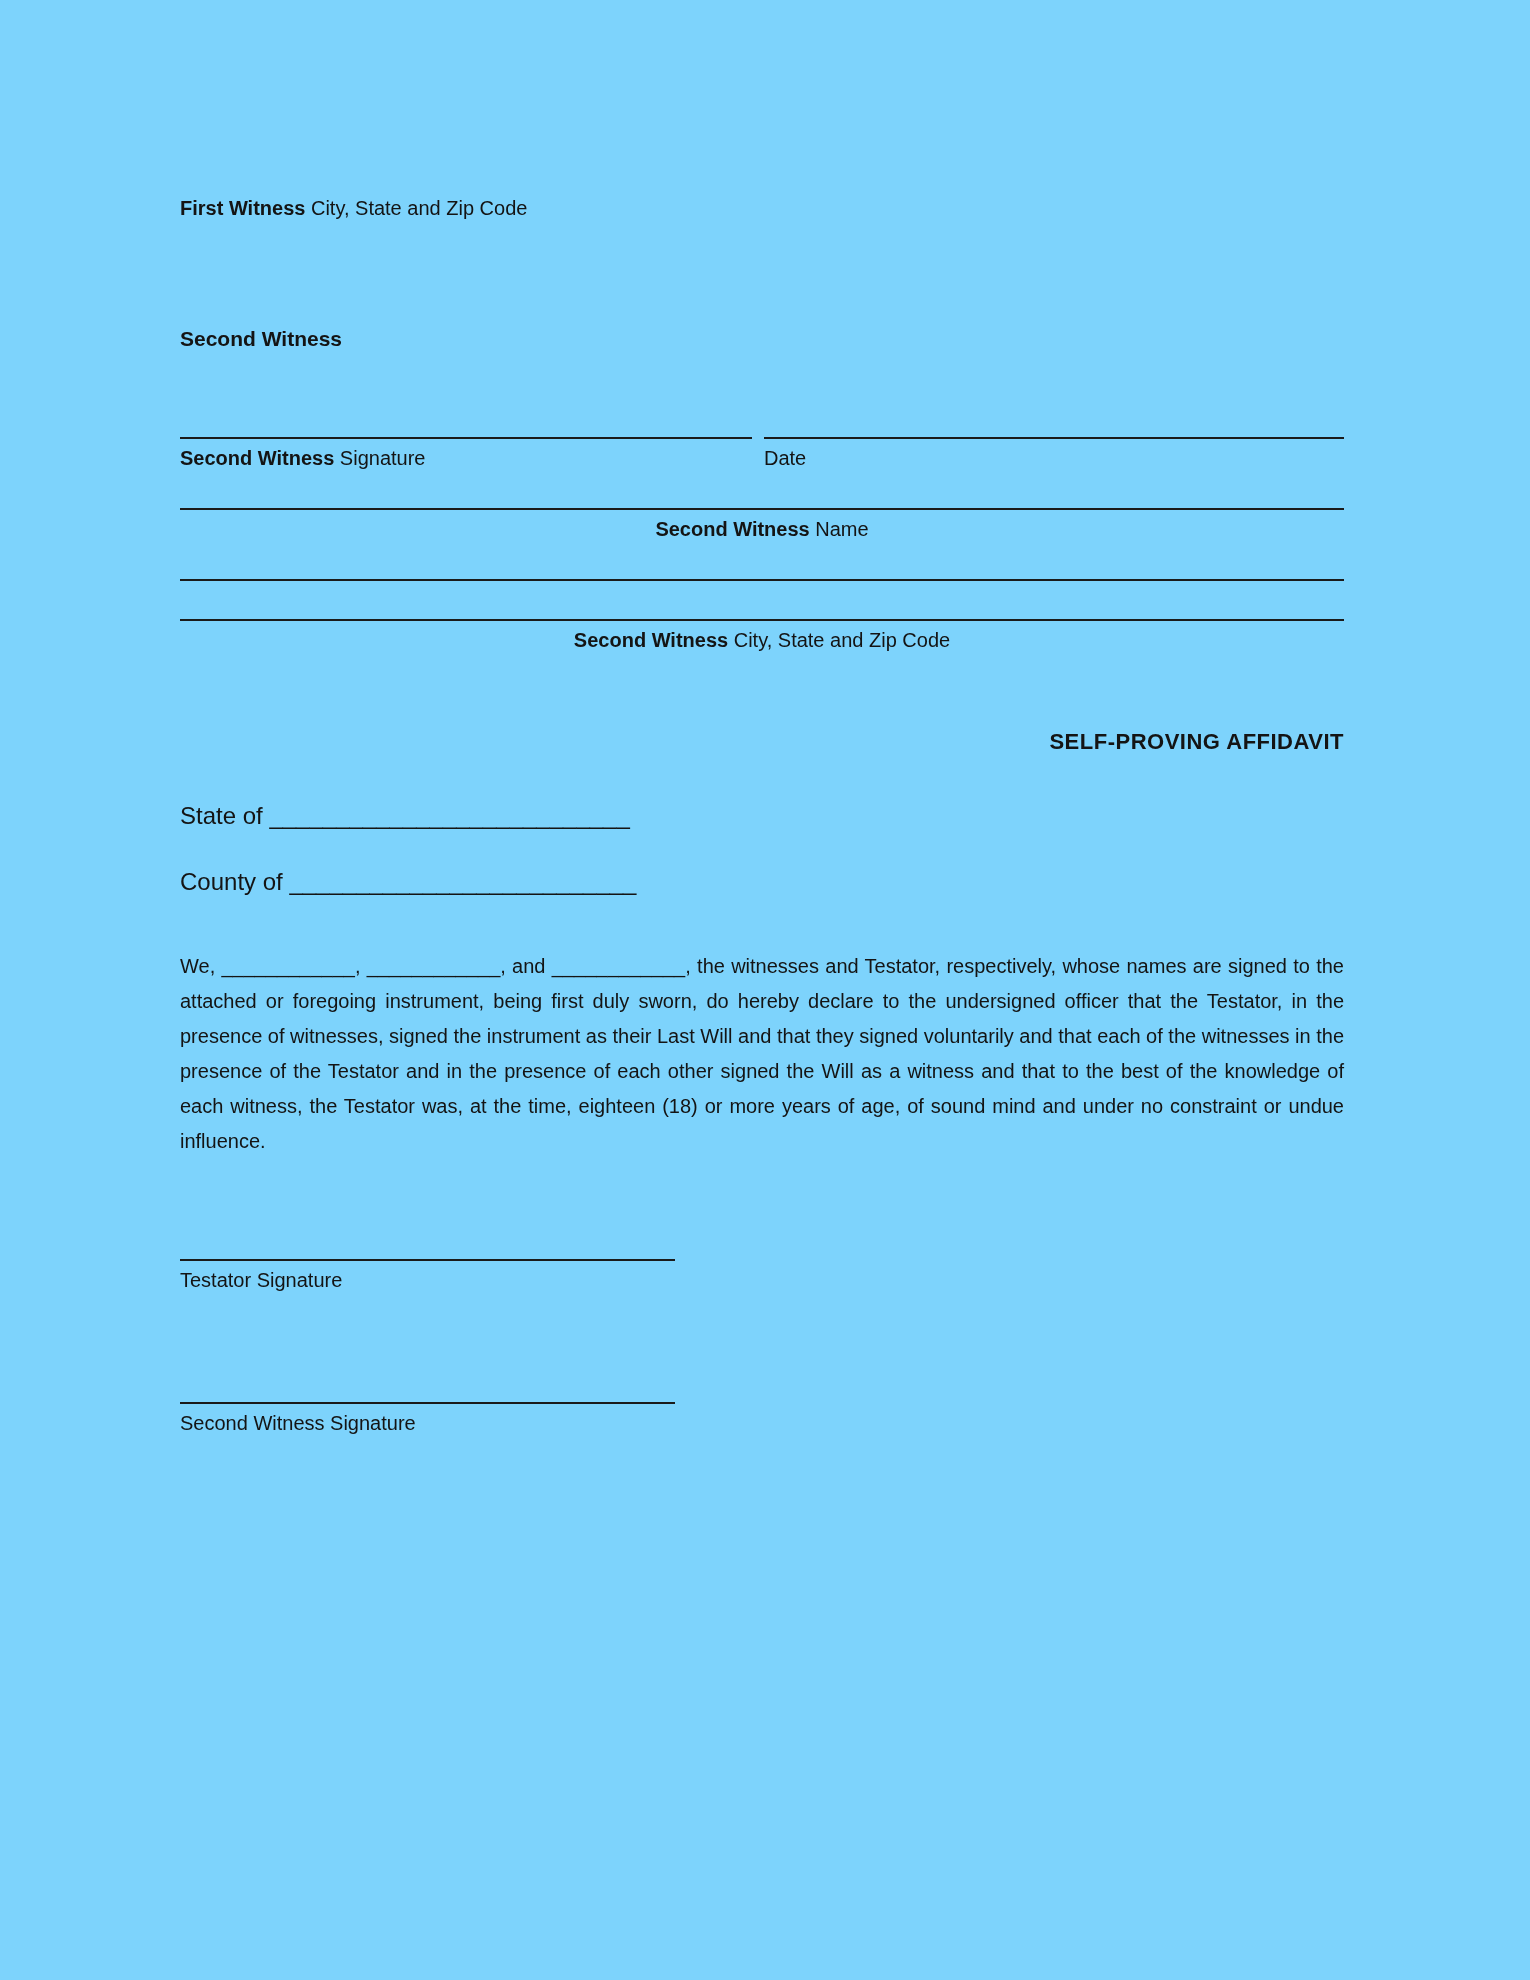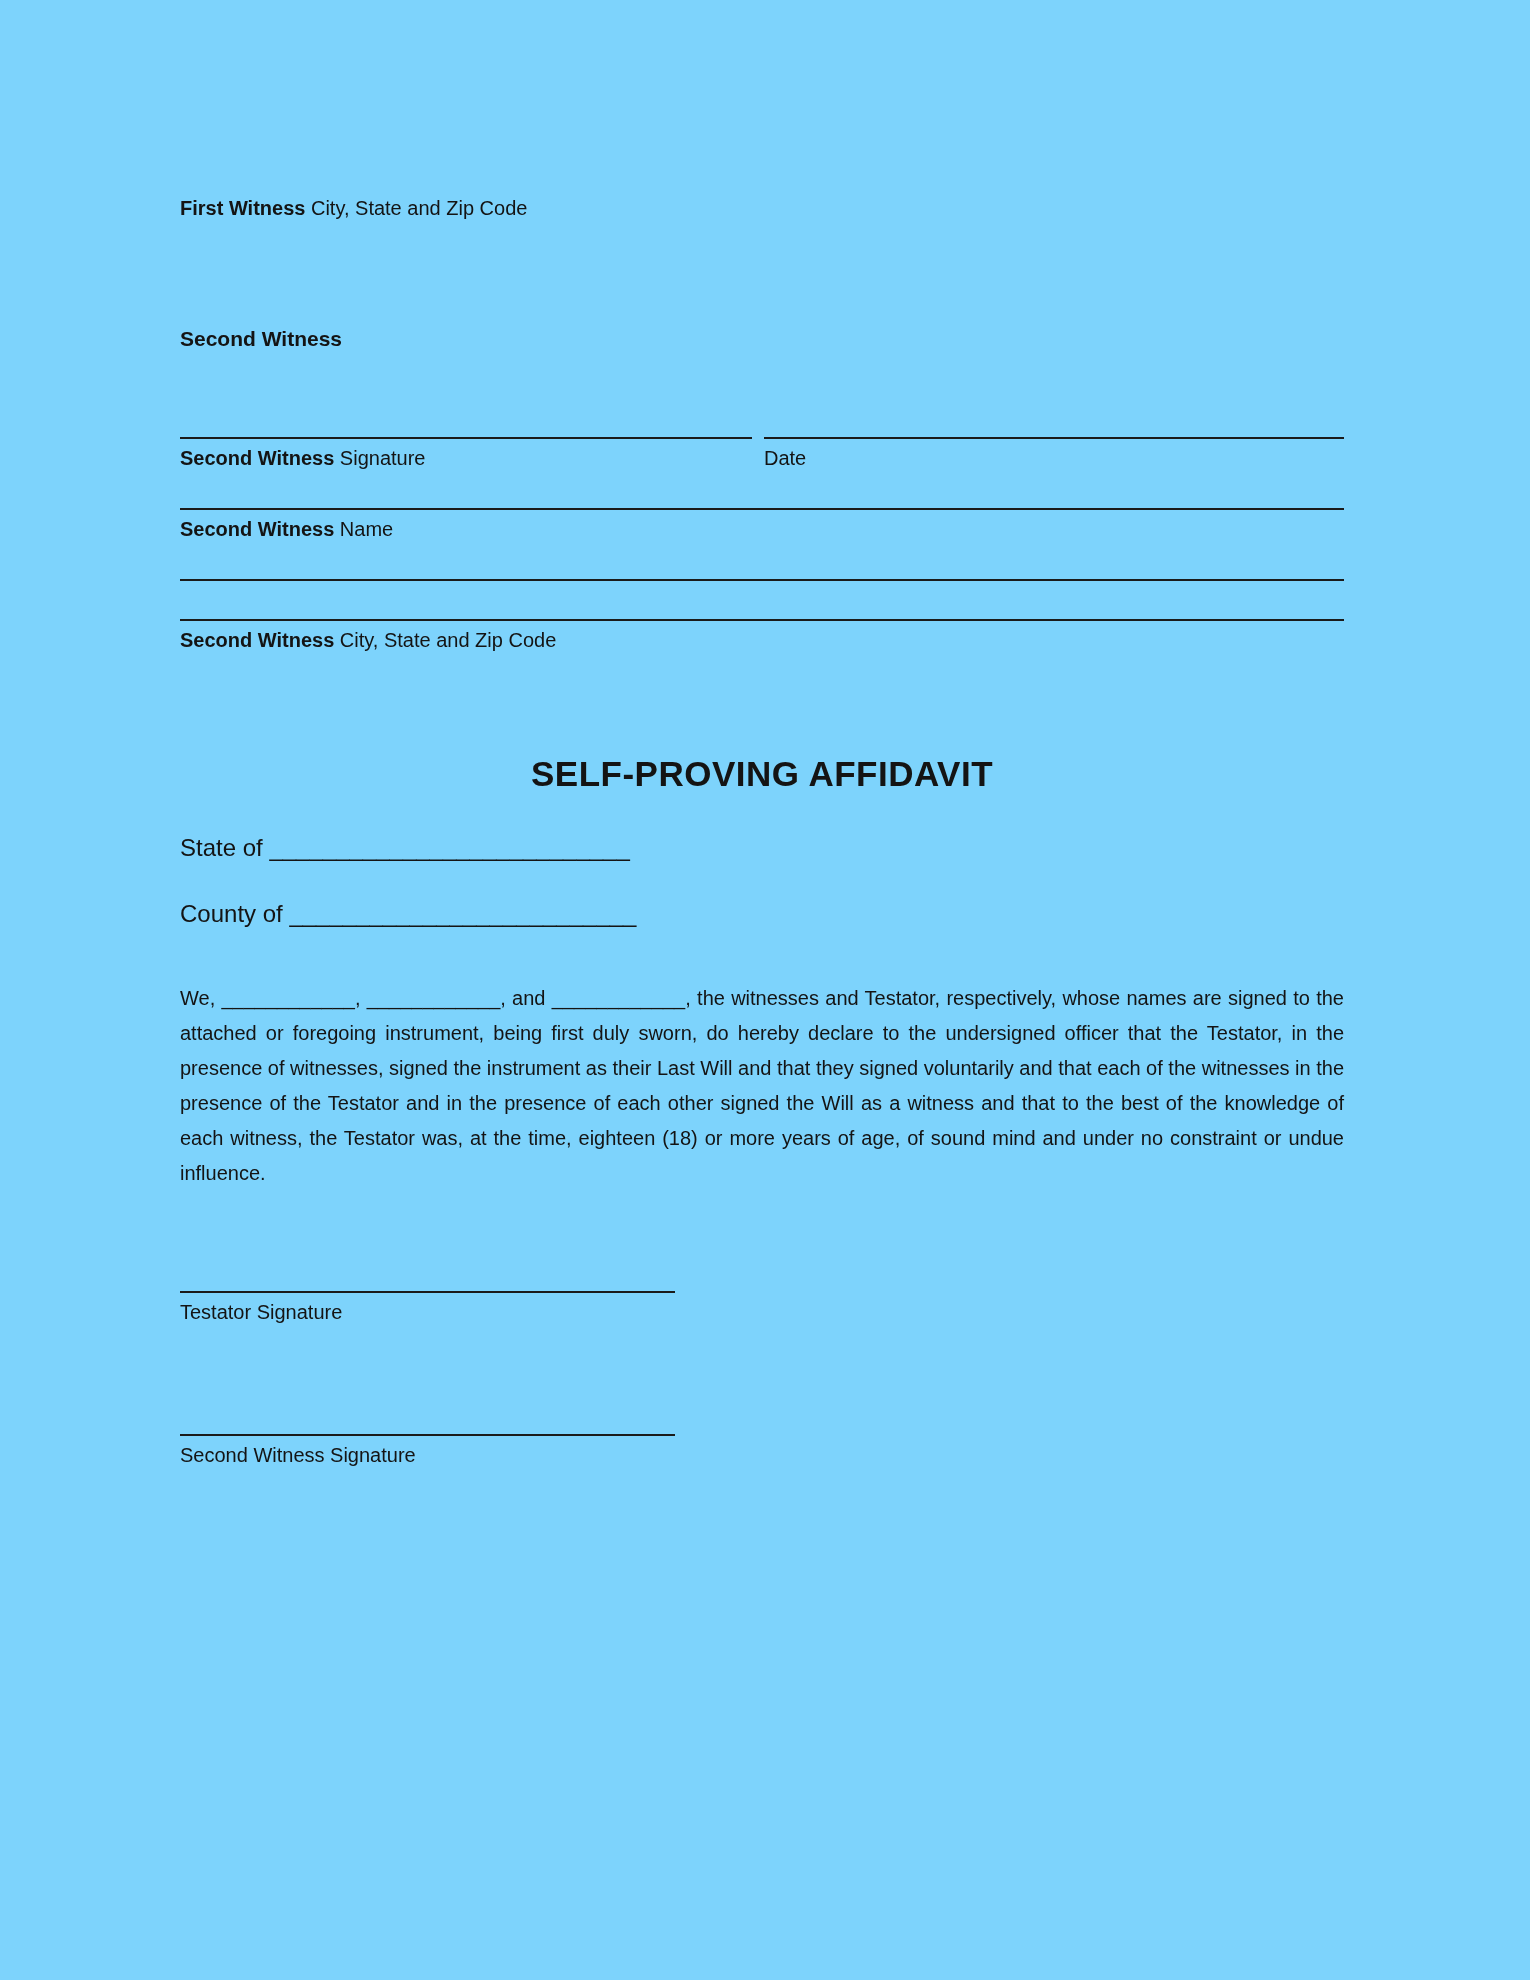--- a/index.html
+++ b/index.html
@@ -45,28 +45,28 @@
   .rule.short { width: 495px; }
 
   .sig-date-row {
     display: flex;
     gap: 12px;
     margin-top: 86px;
   }
   .sig-date-row .sig-col { width: 572px; }
   .sig-date-row .date-col { flex: 1; }
 
-  .field-row { margin-top: 38px; }
+  .field-row { margin-top: 38px; text-align: center; }
 
   .title {
-    font-size: 35px;
+    font-size: 22px;
     font-weight: 700;
-    text-align: center;
+    text-align: right;
     letter-spacing: 0.5px;
-    margin: 104px 0 0 0;
+    margin: 72px 0 0 0;
     line-height: 36px;
   }
 
   .fill-line {
     font-size: 24px;
     line-height: 24px;
   }
   .fill-line.state { margin-top: 44px; }
   .fill-line.county { margin-top: 42px; }
 

